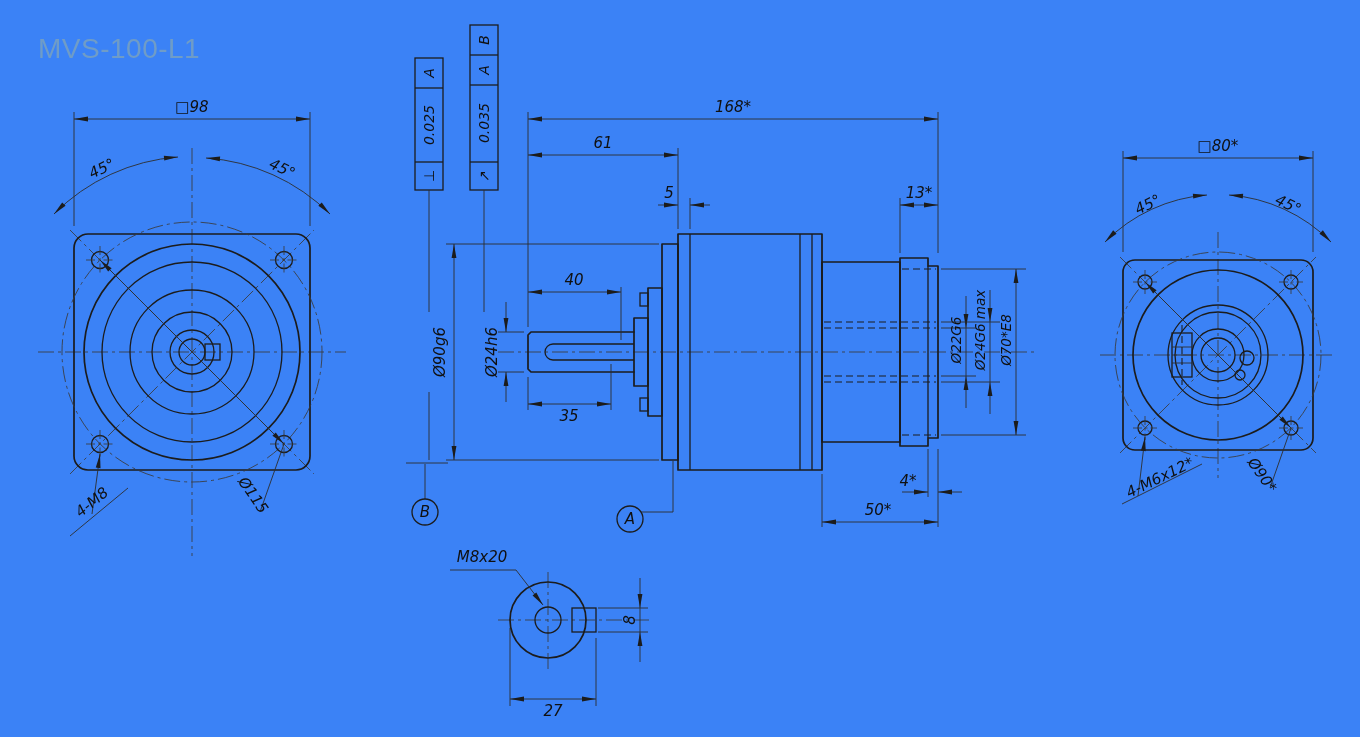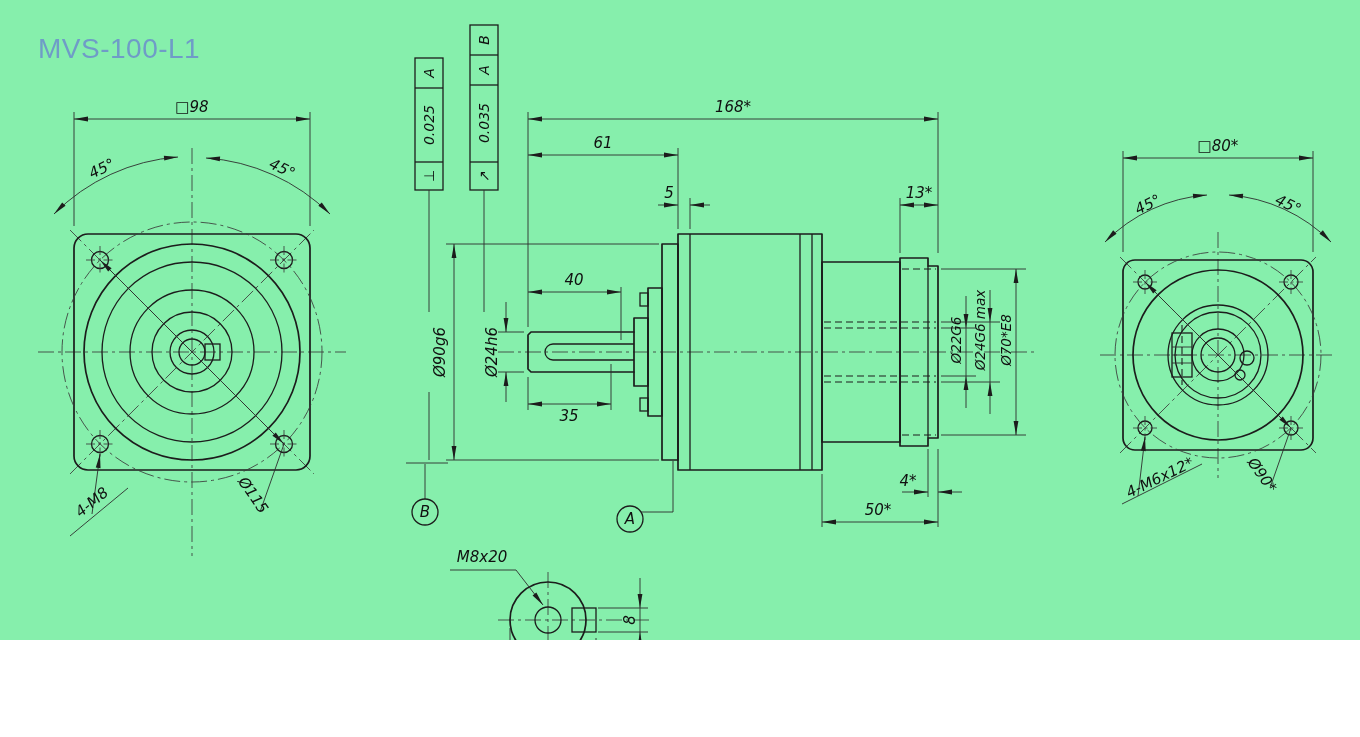--- a/index.html
+++ b/index.html
@@ -1,16 +1,16 @@
 <!DOCTYPE html>
 <html><head>
 <meta charset="utf-8">
 <style>
   html,body{margin:0;padding:0;background:#ffffff;}
-  .stage{position:relative;width:1360px;height:640px;background:#86efac;overflow:hidden;}
+  .stage{position:relative;width:1360px;height:737px;background:#3b82f6;overflow:hidden;}
   svg{display:block;}
   
   .ol{stroke:#1c1c1c;stroke-width:1.7;fill:none;stroke-linejoin:round;stroke-linecap:round;}
   .ml{stroke:#1c1c1c;stroke-width:1.3;fill:none;}
   .tl{stroke:#2e2e2e;stroke-width:0.9;fill:none;}
   .cl{stroke:#3a3a3a;stroke-width:0.85;fill:none;stroke-dasharray:16 4 3 4;}
   .cx{stroke:#3a3a3a;stroke-width:0.85;fill:none;stroke-dasharray:9 3 2.5 3;}
   .hl{stroke:#1c1c1c;stroke-width:1.05;fill:none;stroke-dasharray:7 4;}
   
   text.d{font:italic 15px "DejaVu Sans", sans-serif;fill:#101010;text-anchor:middle;}

